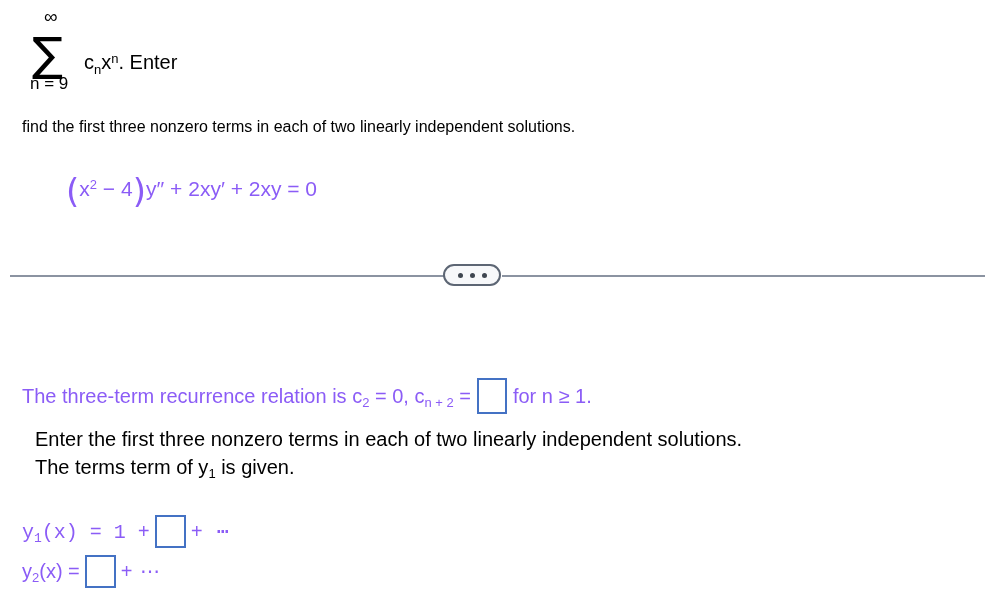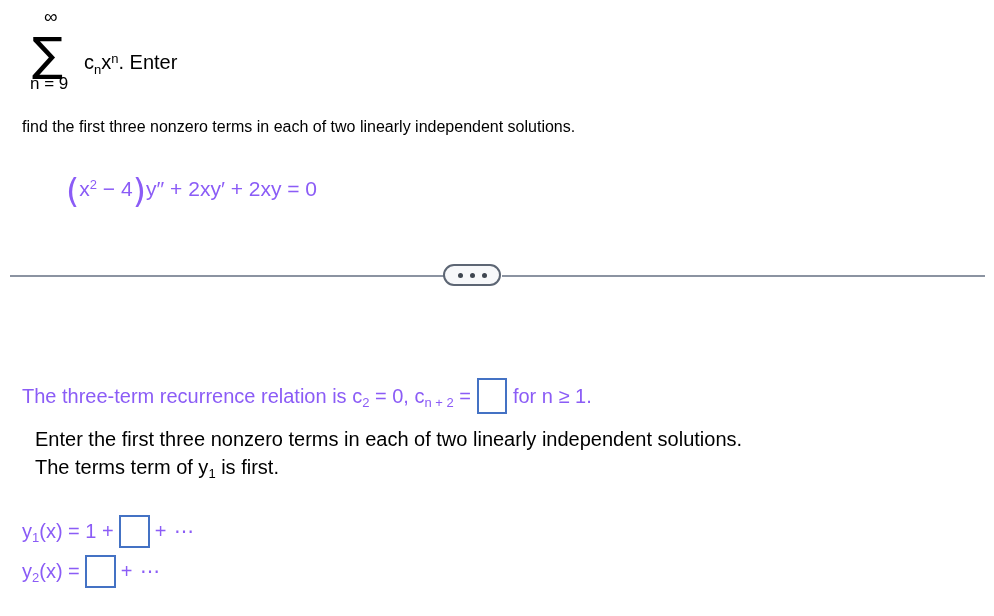--- a/index.html
+++ b/index.html
@@ -168,20 +168,21 @@
     font-size: 20px;
     line-height: 28px;
     white-space: nowrap;
     margin-top: 8px;
   }
 
   #y1-line {
     left: 22px;
     top: 516px;
     font-size: 20px;
+    font-family: Liberation Mono, monospace;
   }
   #y2-line {
     left: 22px;
     top: 556px;
     font-size: 20px;
   }
 
   
   .answer-box {
     display: inline-block;
@@ -233,21 +234,21 @@
       <span class="pill-dot"></span>
     </div>
   </div>
 
   <div class="mathline" id="recurrence-line">
     <span>The three-term recurrence relation is c</span><span class="sub">2</span><span> = 0, c</span><span class="sub">n + 2</span><span> =</span><span class="answer-box box-md"></span><span>for n ≥ 1.</span>
   </div>
 
   <div id="instructions">
     <div>Enter the first three nonzero terms in each of two linearly independent solutions.</div>
-    <div><span>The terms term of y</span><span class="sub">1</span><span> is first.</span></div>
+    <div><span>The terms term of y</span><span class="sub">1</span><span> is given.</span></div>
   </div>
 
   <div class="mathline" id="y1-line">
     <span>y</span><span class="sub">1</span><span>(x) = 1 +</span><span class="answer-box box-sm"></span><span class="dots-trail">+ ⋯</span>
   </div>
 
   <div class="mathline" id="y2-line">
     <span>y</span><span class="sub">2</span><span>(x) =</span><span class="answer-box box-sm"></span><span class="dots-trail">+ ⋯</span>
   </div>
 

